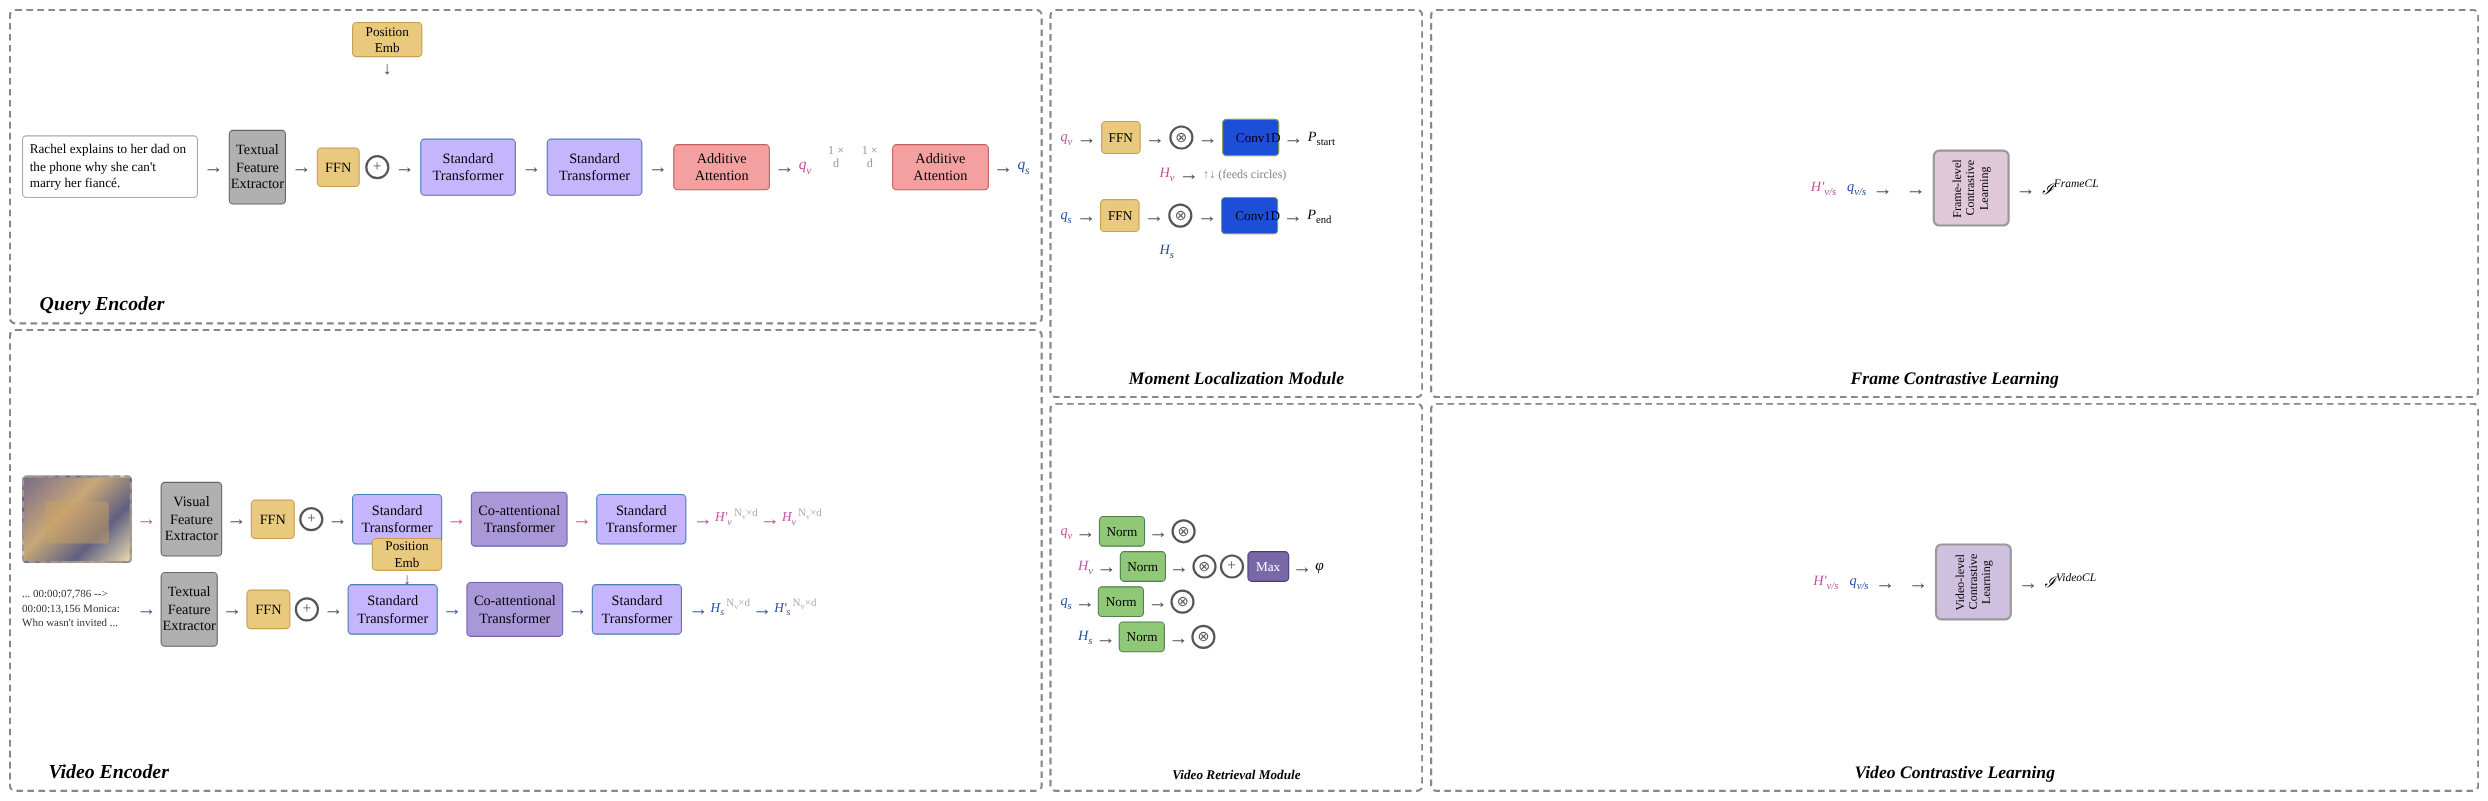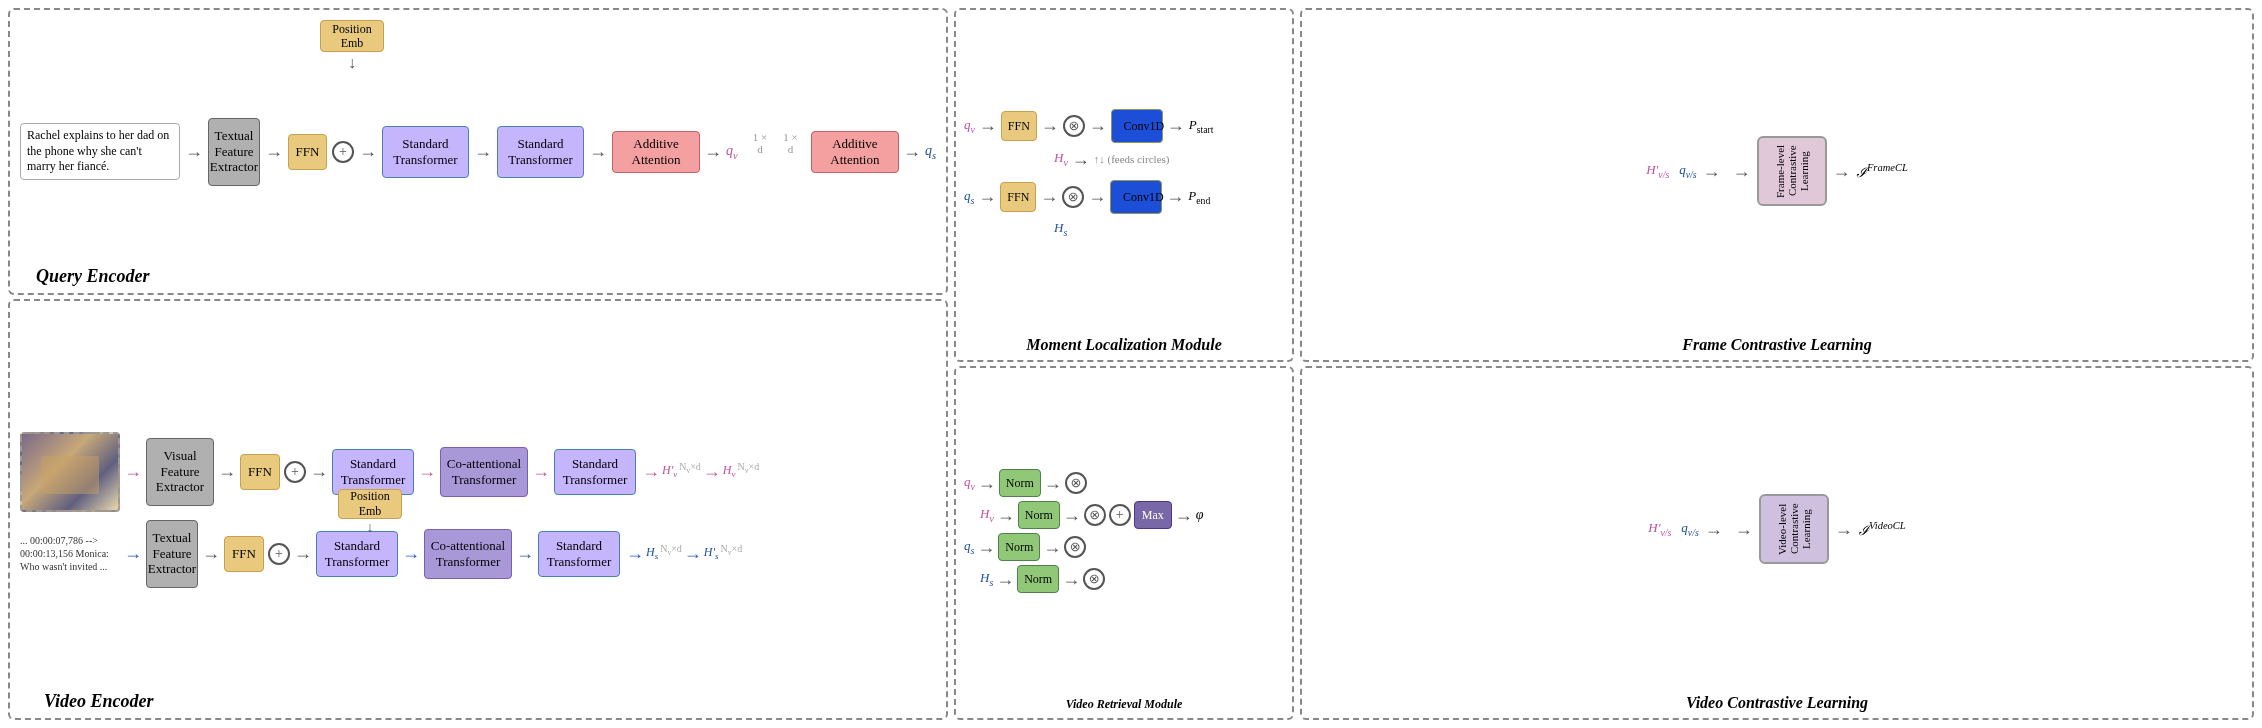--- a/index.html
+++ b/index.html
@@ -395,21 +395,21 @@
 
     <div class="video-encoder-box">
       <div style="width:100%; position:relative;">
 
         <div class="row" style="gap:4px; align-items:center; margin-bottom:8px; flex-wrap:nowrap;">
 
           <div class="video-thumb"></div>
 
           <div class="arrow-pink arrow">→</div>
 
-          <div class="block block-gray" style="width:68px; height:68px;">
+          <div class="block block-gray" style="width:56px; height:68px;">
             <span>Visual Feature Extractor</span>
           </div>
 
           <div class="arrow">→</div>
 
           <div class="block block-tan" style="width:40px; height:36px;">
             <span>FFN</span>
           </div>
 
           <div class="circle-plus">+</div>

